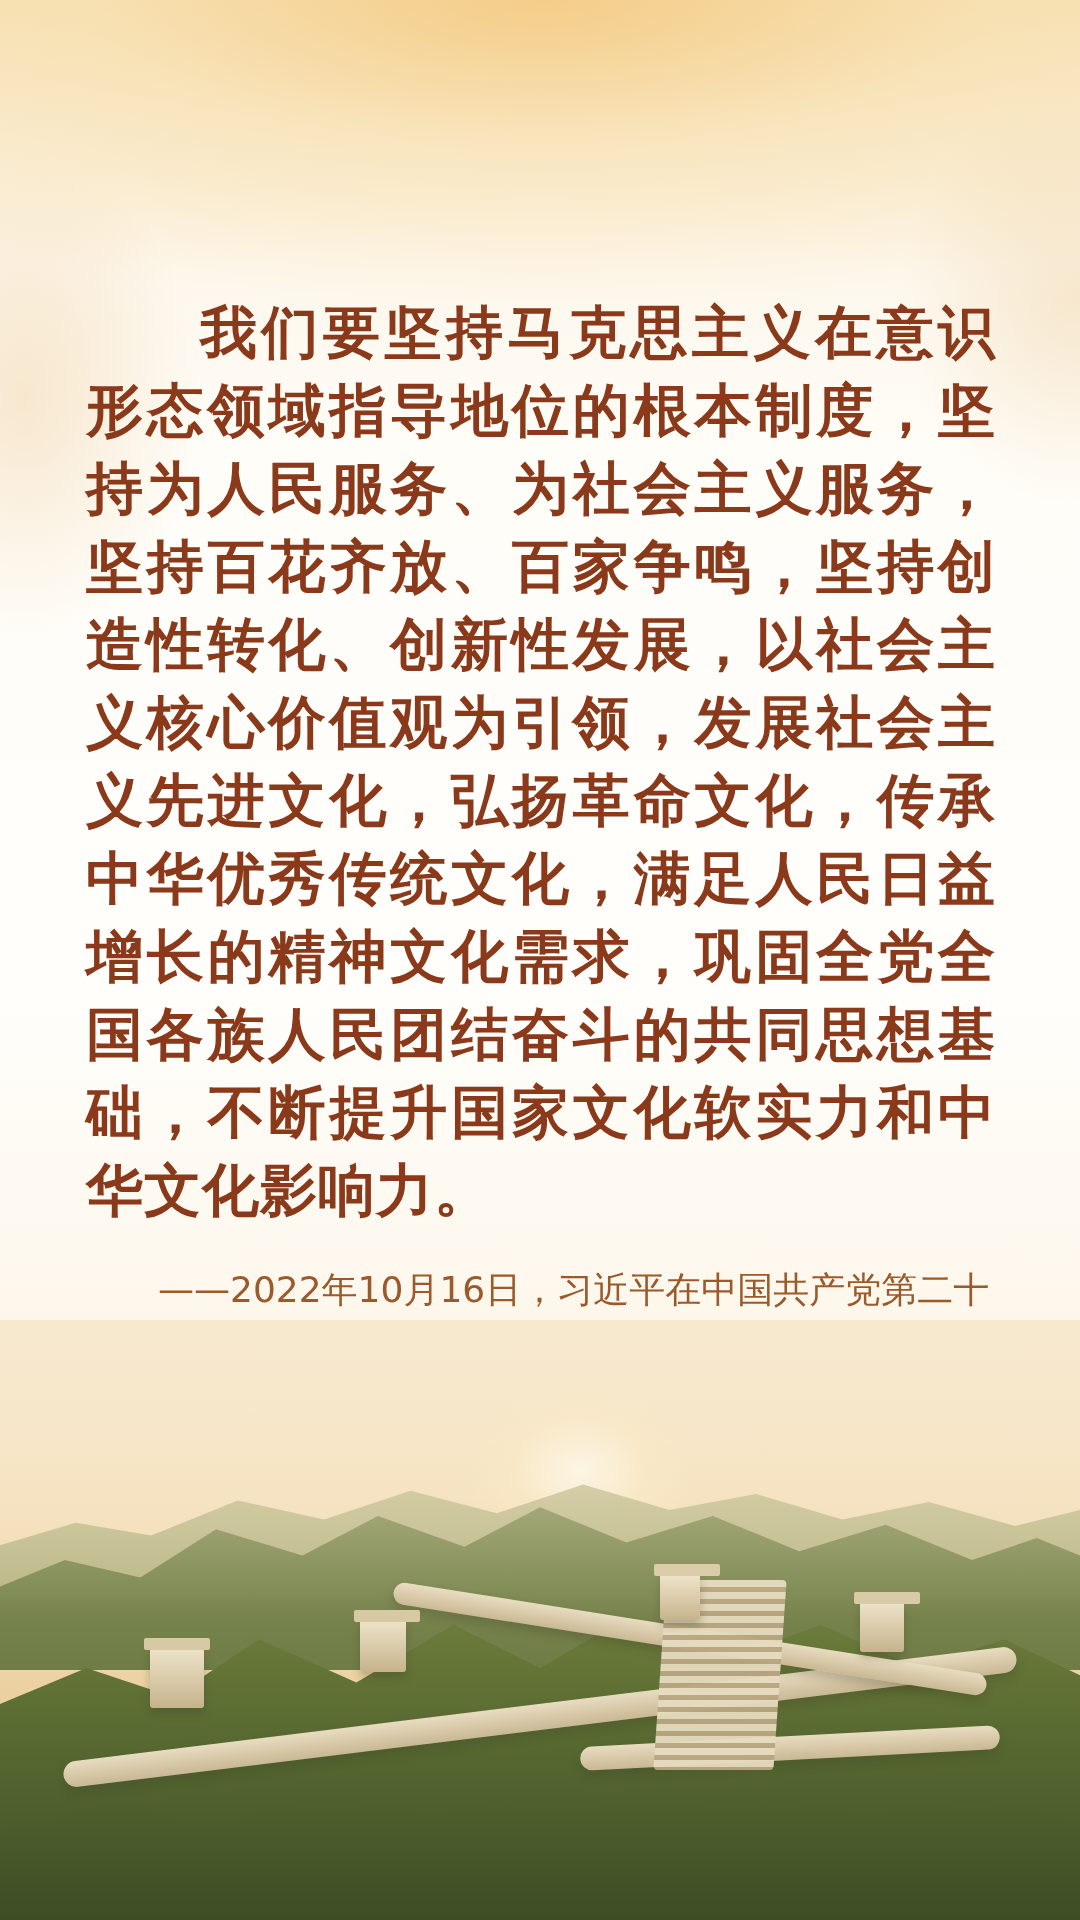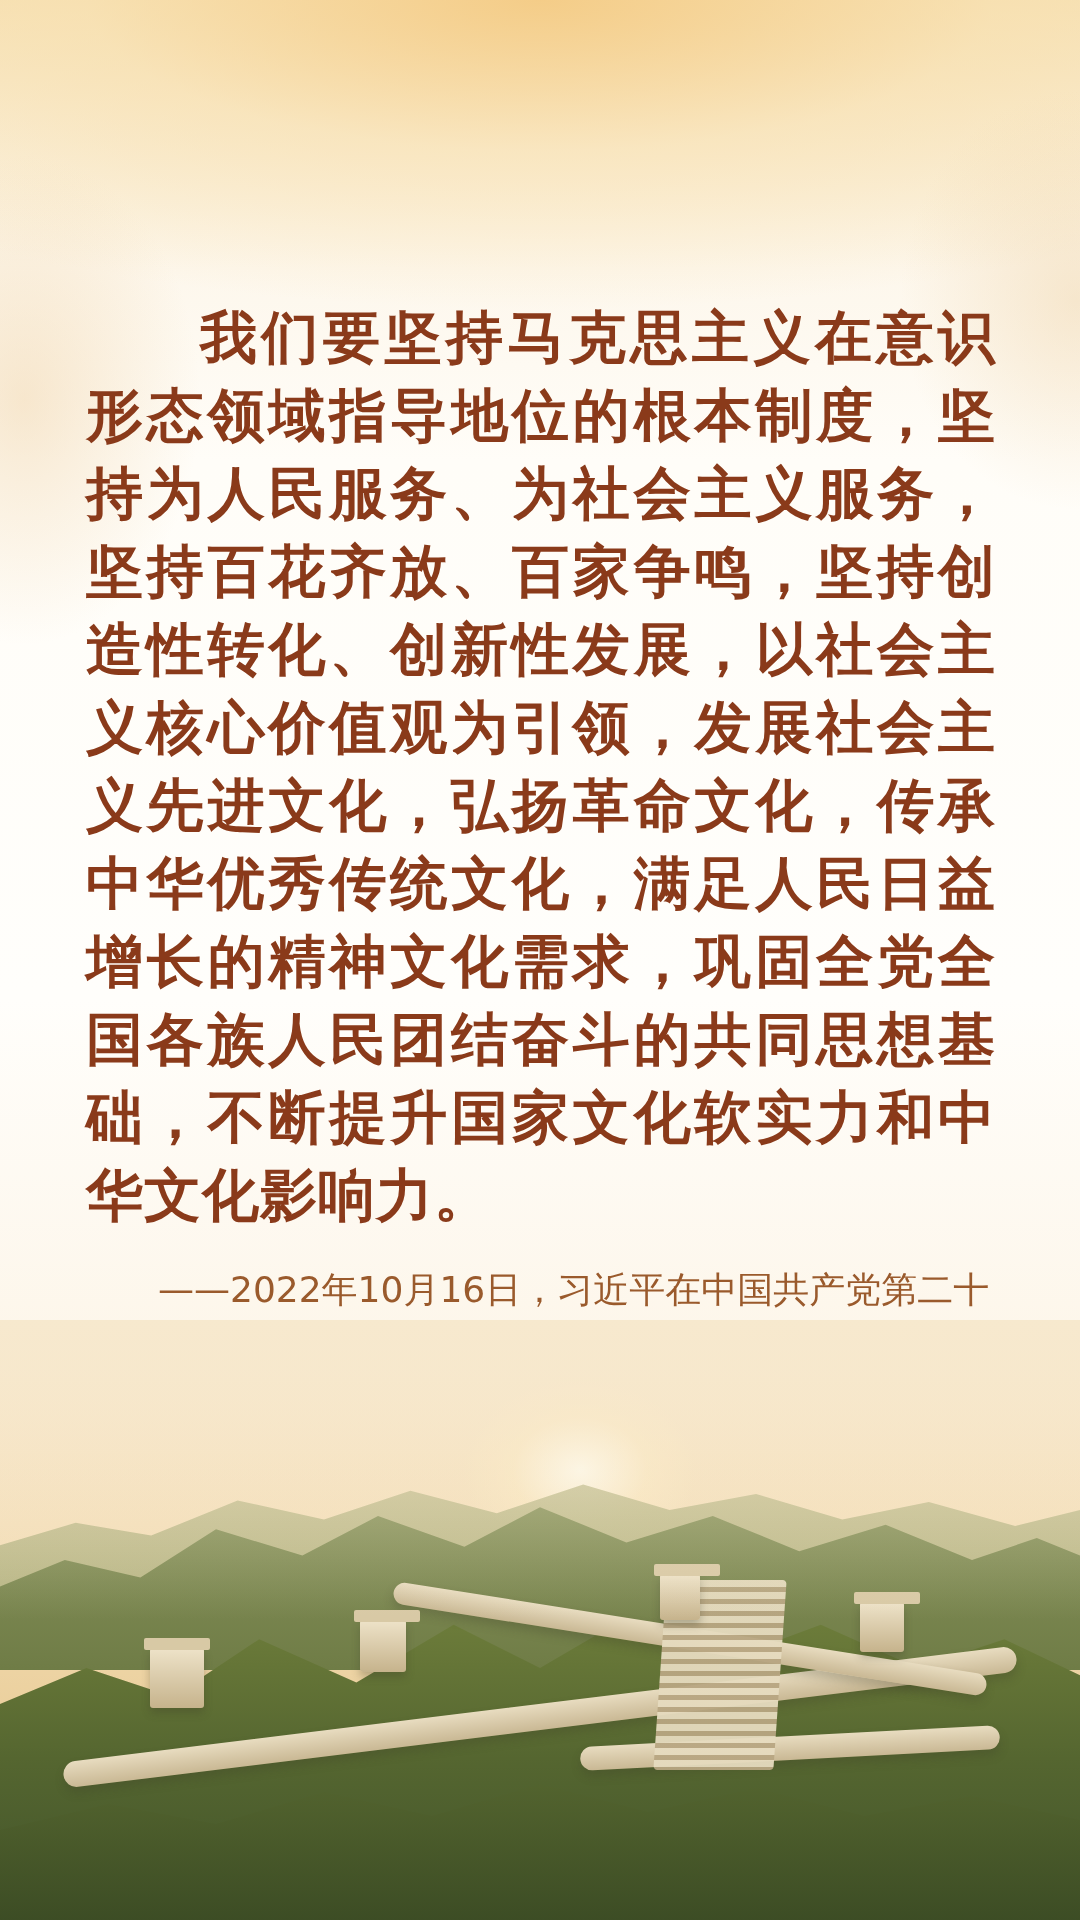--- a/index.html
+++ b/index.html
@@ -69,21 +69,21 @@
     top: 298px;
     width: 910px;
     color: #8a3a1a;
     font-size: 57px;
     line-height: 78px;
     font-weight: bold;
     letter-spacing: 1px;
     text-indent: 114px;
     text-align: justify;
     text-justify: inter-ideograph;
-    font-family: Liberation Sans, sans-serif;
+    font-family: Liberation Mono, monospace;
   }
 
   
   .attribution {
     position: absolute;
     left: 86px;
     top: 1262px;
     width: 910px;
     color: #9a5a2c;
     font-size: 36px;

